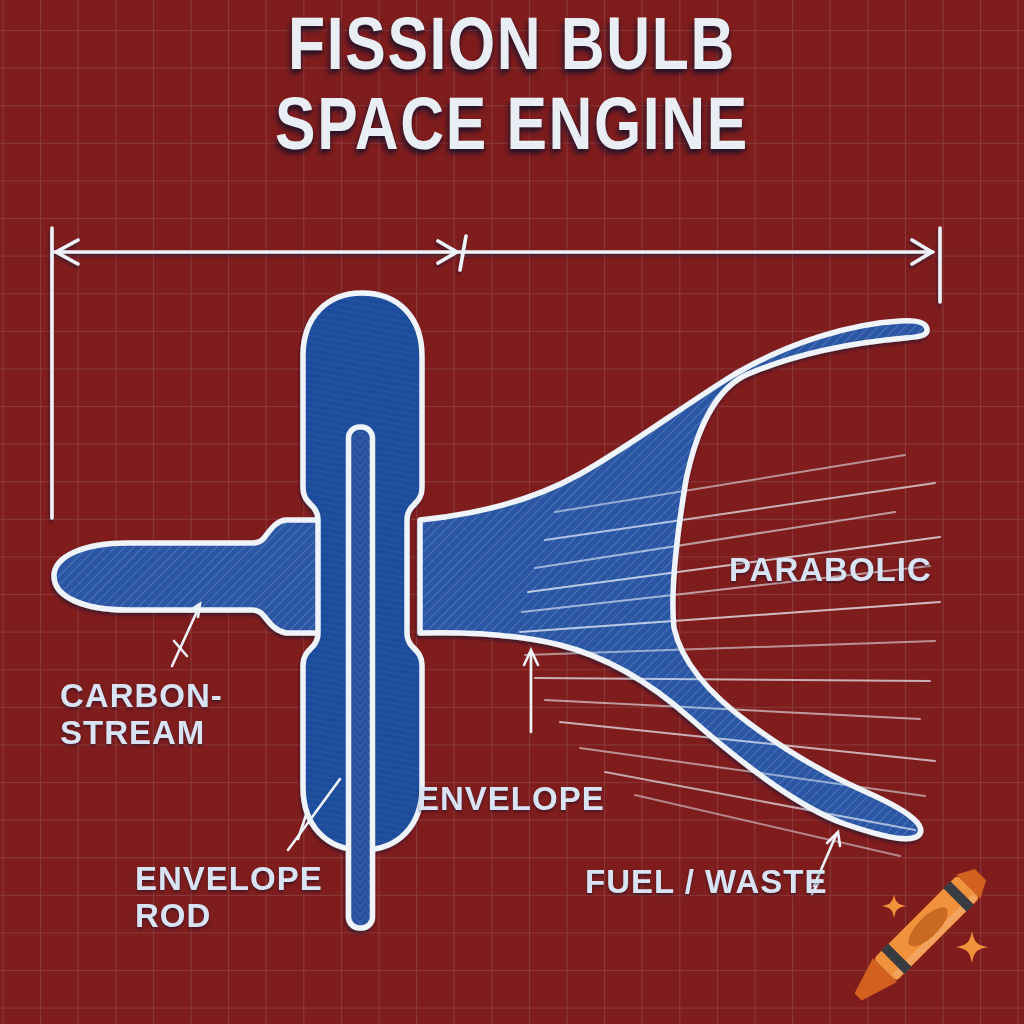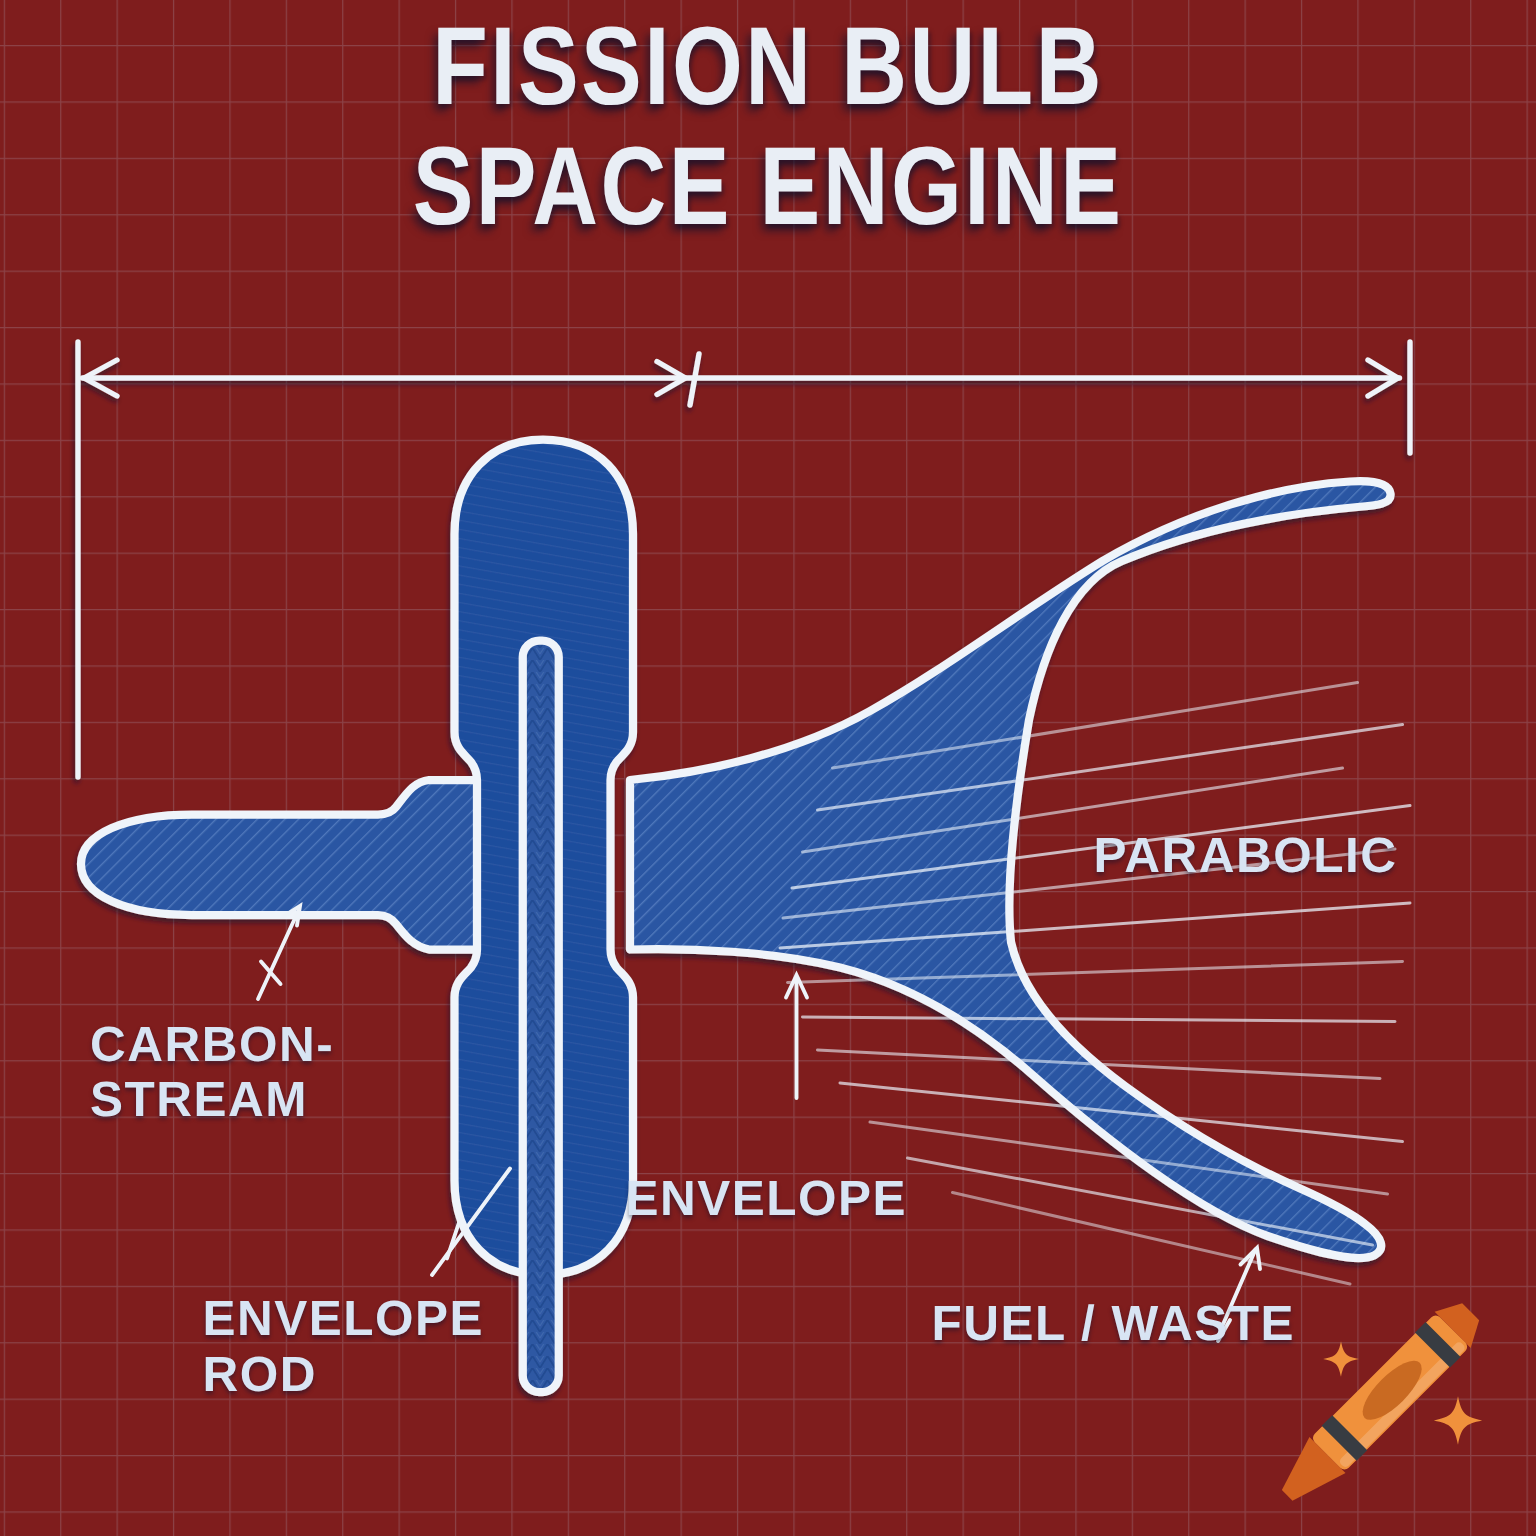--- a/index.html
+++ b/index.html
@@ -32,21 +32,21 @@
     font-size:33px;
     line-height:37px;
     letter-spacing:1px;
     text-shadow:0 2px 3px rgba(4,16,46,0.45);
     white-space:nowrap;
   }
   .lbl-carbon   {left:40px;  width:240px; top:677px;padding-left:20px;}
   .lbl-fission  {left:135px; width:200px; top:860px;}
   .lbl-envelope {left:417px; width:240px; top:780px;}
   .lbl-parabolic{left:729px; width:240px; top:551px;}
-  .lbl-fuel     {left:585px; width:240px; top:863px;margin-left:36px;}
+  .lbl-fuel     {left:585px; width:240px; top:863px;}
 </style>
 </head>
 <body>
 
 <div id="canvas">
 
   <svg id="drawing" width="1024" height="1024" viewBox="0 0 1024 1024">
     <defs>
       <pattern id="grid" x="2.5" y="30" width="37.6" height="37.6" patternUnits="userSpaceOnUse">
         <path d="M 37.6 0 L 0 0 0 37.6" fill="none" stroke="rgba(190,214,242,0.20)" stroke-width="1.6"></path>

